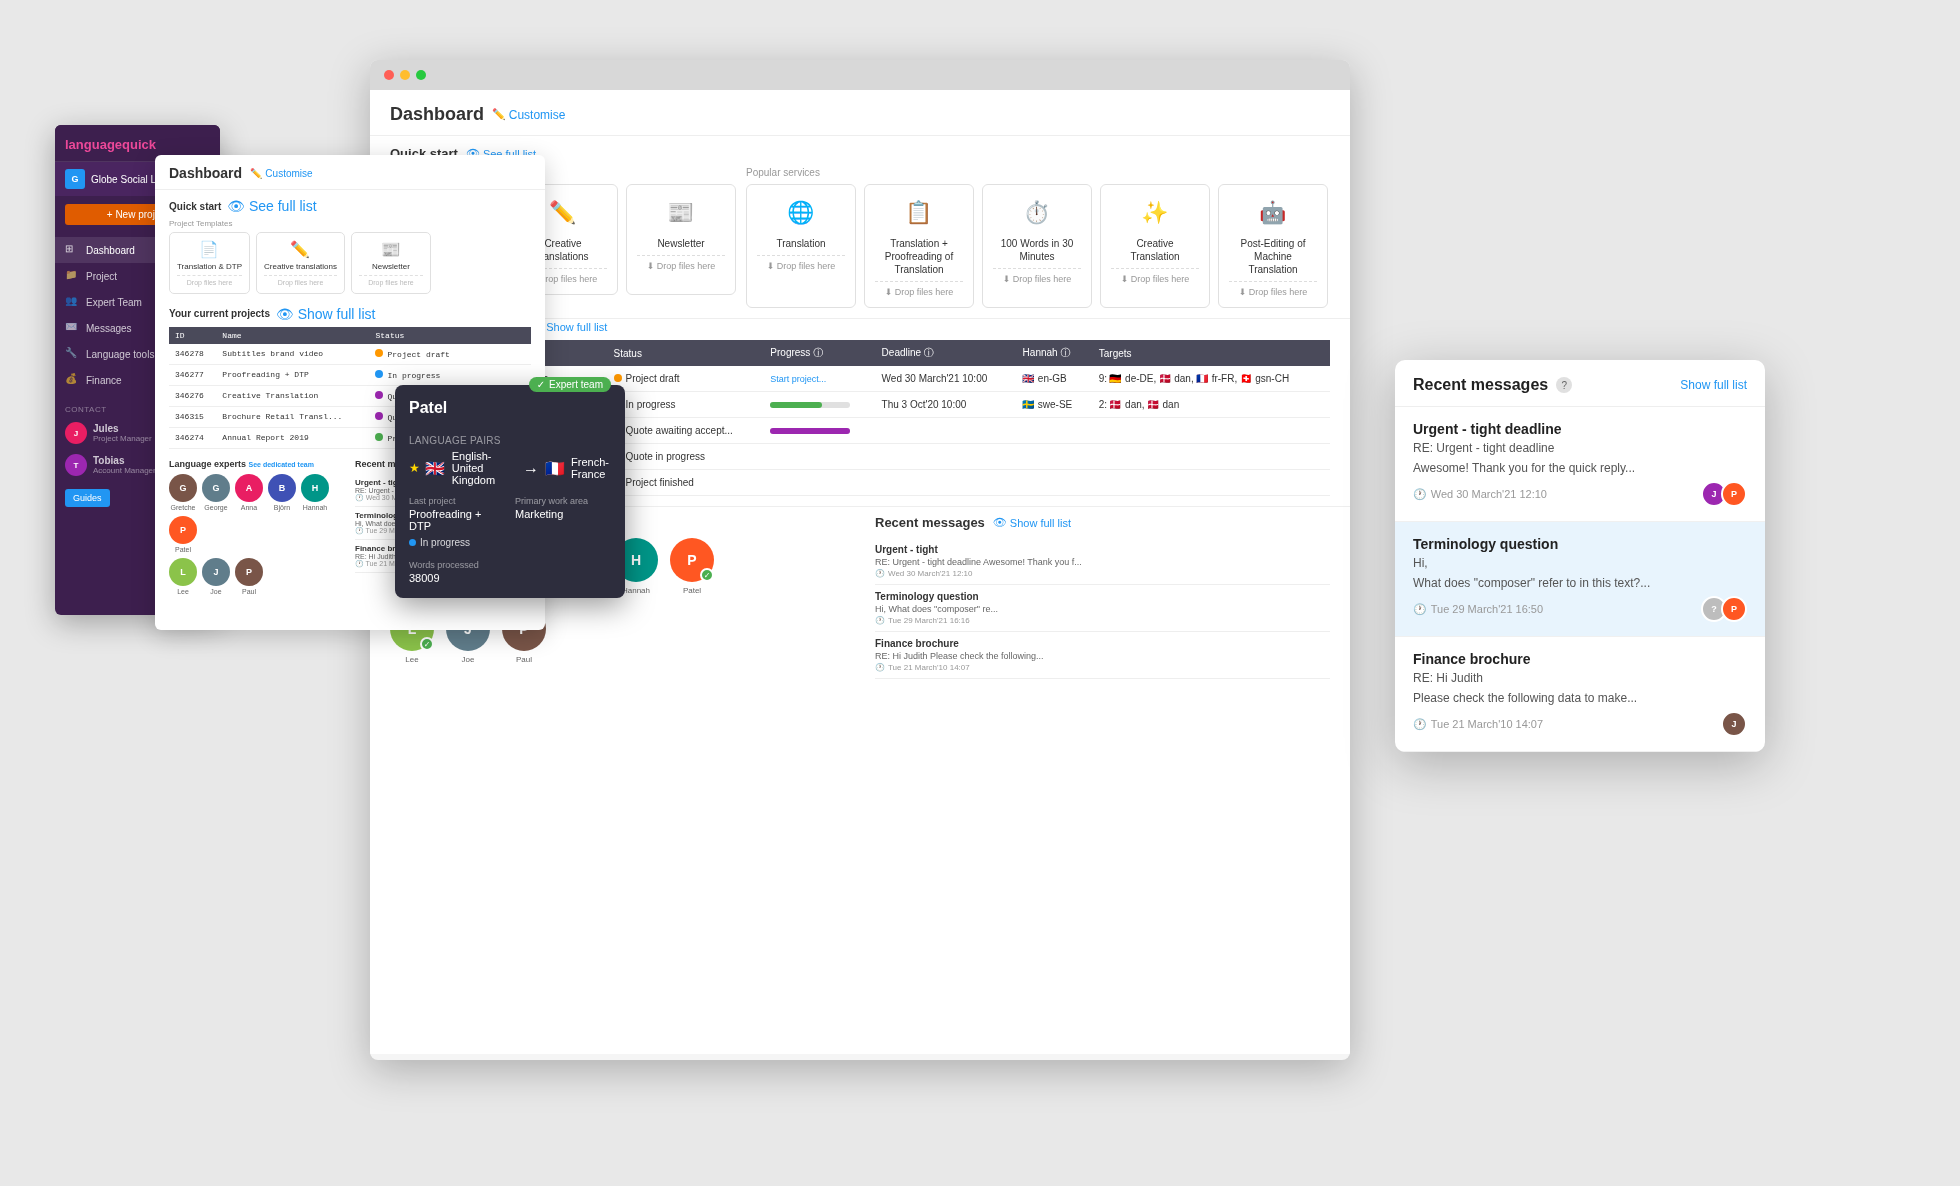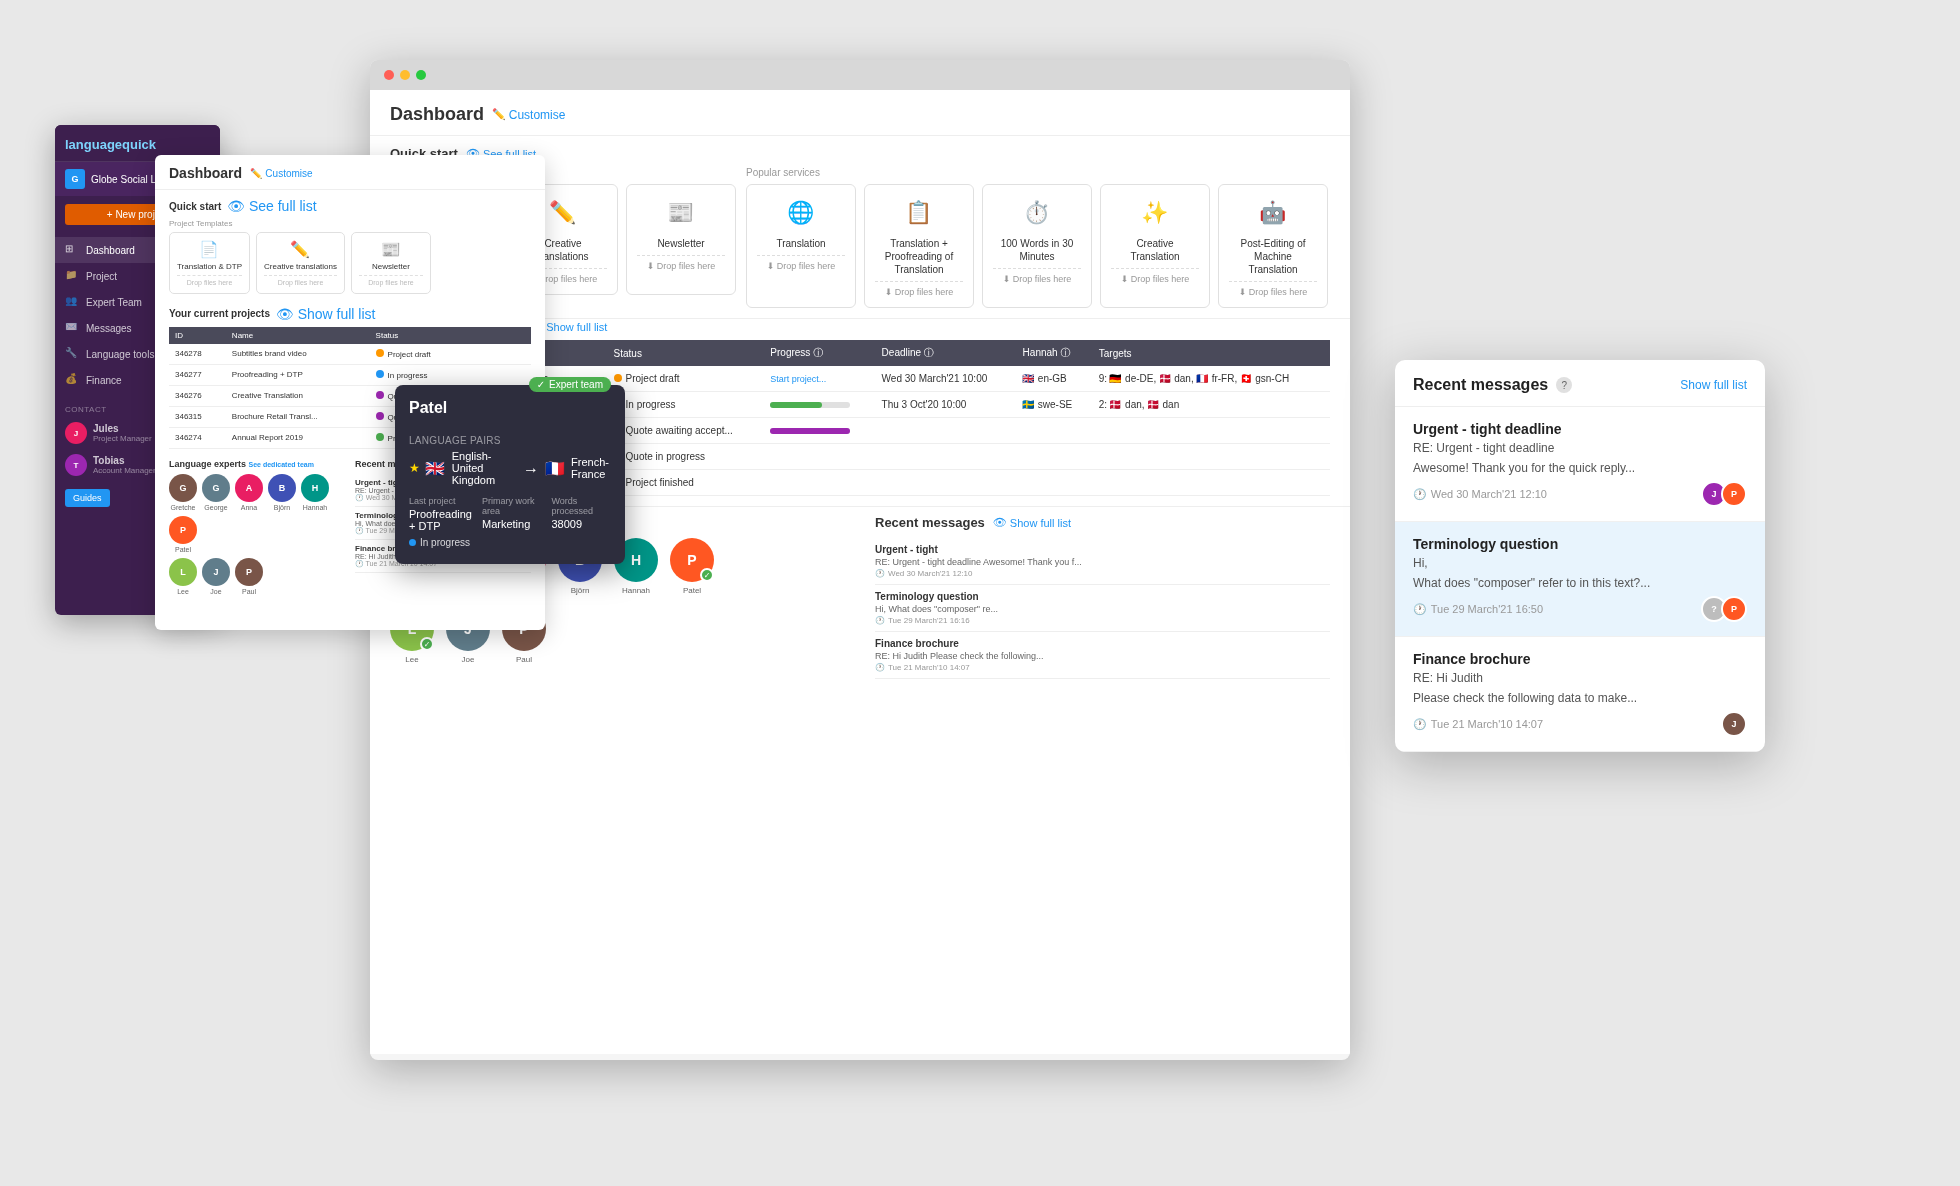--- a/index.html
+++ b/index.html
@@ -28,21 +28,21 @@
     .sidebar-logo {
       background: #3d1f4e;
       padding: 10px 10px 8px;
       border-bottom: 1px solid rgba(255,255,255,0.1);
     }
     .sidebar-logo-text {
       color: white;
       font-size: 13px;
       font-weight: 600;
     }
-    .sidebar-logo-text span { color: #7dd3fc; }
+    .sidebar-logo-text span { color: #ec4899; }
     .sidebar-client {
       display: flex;
       align-items: center;
       padding: 7px 10px;
       background: #4a2560;
     }
     .sidebar-client-icon {
       width: 20px;
       height: 20px;
       background: #2196f3;
@@ -406,21 +406,21 @@
     .tooltip-lang-pairs {
       display: flex;
       align-items: center;
       gap: 6px;
       margin-bottom: 10px;
     }
     .tooltip-star { color: #ffd700; font-size: 12px; }
     .tooltip-lang-text { font-size: 11px; color: white; }
     .tooltip-grid {
       display: grid;
-      grid-template-columns: 1fr 1fr 1fr;
+      grid-template-columns: 1fr 1fr;
       gap: 10px;
       margin-top: 8px;
     }
     .tooltip-field-label {
       font-size: 9px;
       color: rgba(255,255,255,0.5);
       margin-bottom: 2px;
     }
     .tooltip-field-value {
       font-size: 11px;
@@ -568,20 +568,21 @@
       cursor: pointer;
     }
     .inner-template-icon { font-size: 16px; color: #2196f3; margin-bottom: 3px; }
     .inner-template-name { font-size: 8px; color: #333; font-weight: 500; margin-bottom: 3px; line-height: 1.2; }
     .inner-drop { font-size: 7px; color: #bbb; border-top: 1px dashed #e0e0e0; padding-top: 3px; }
 
     .inner-projects-table {
       width: 100%;
       border-collapse: collapse;
       font-size: 9px;
+      font-family: Liberation Mono, monospace;
     }
     .inner-projects-table th {
       background: #4a4a5a;
       color: white;
       padding: 4px 6px;
       font-size: 8px;
       font-weight: 500;
       text-align: left;
     }
     .inner-projects-table td {

